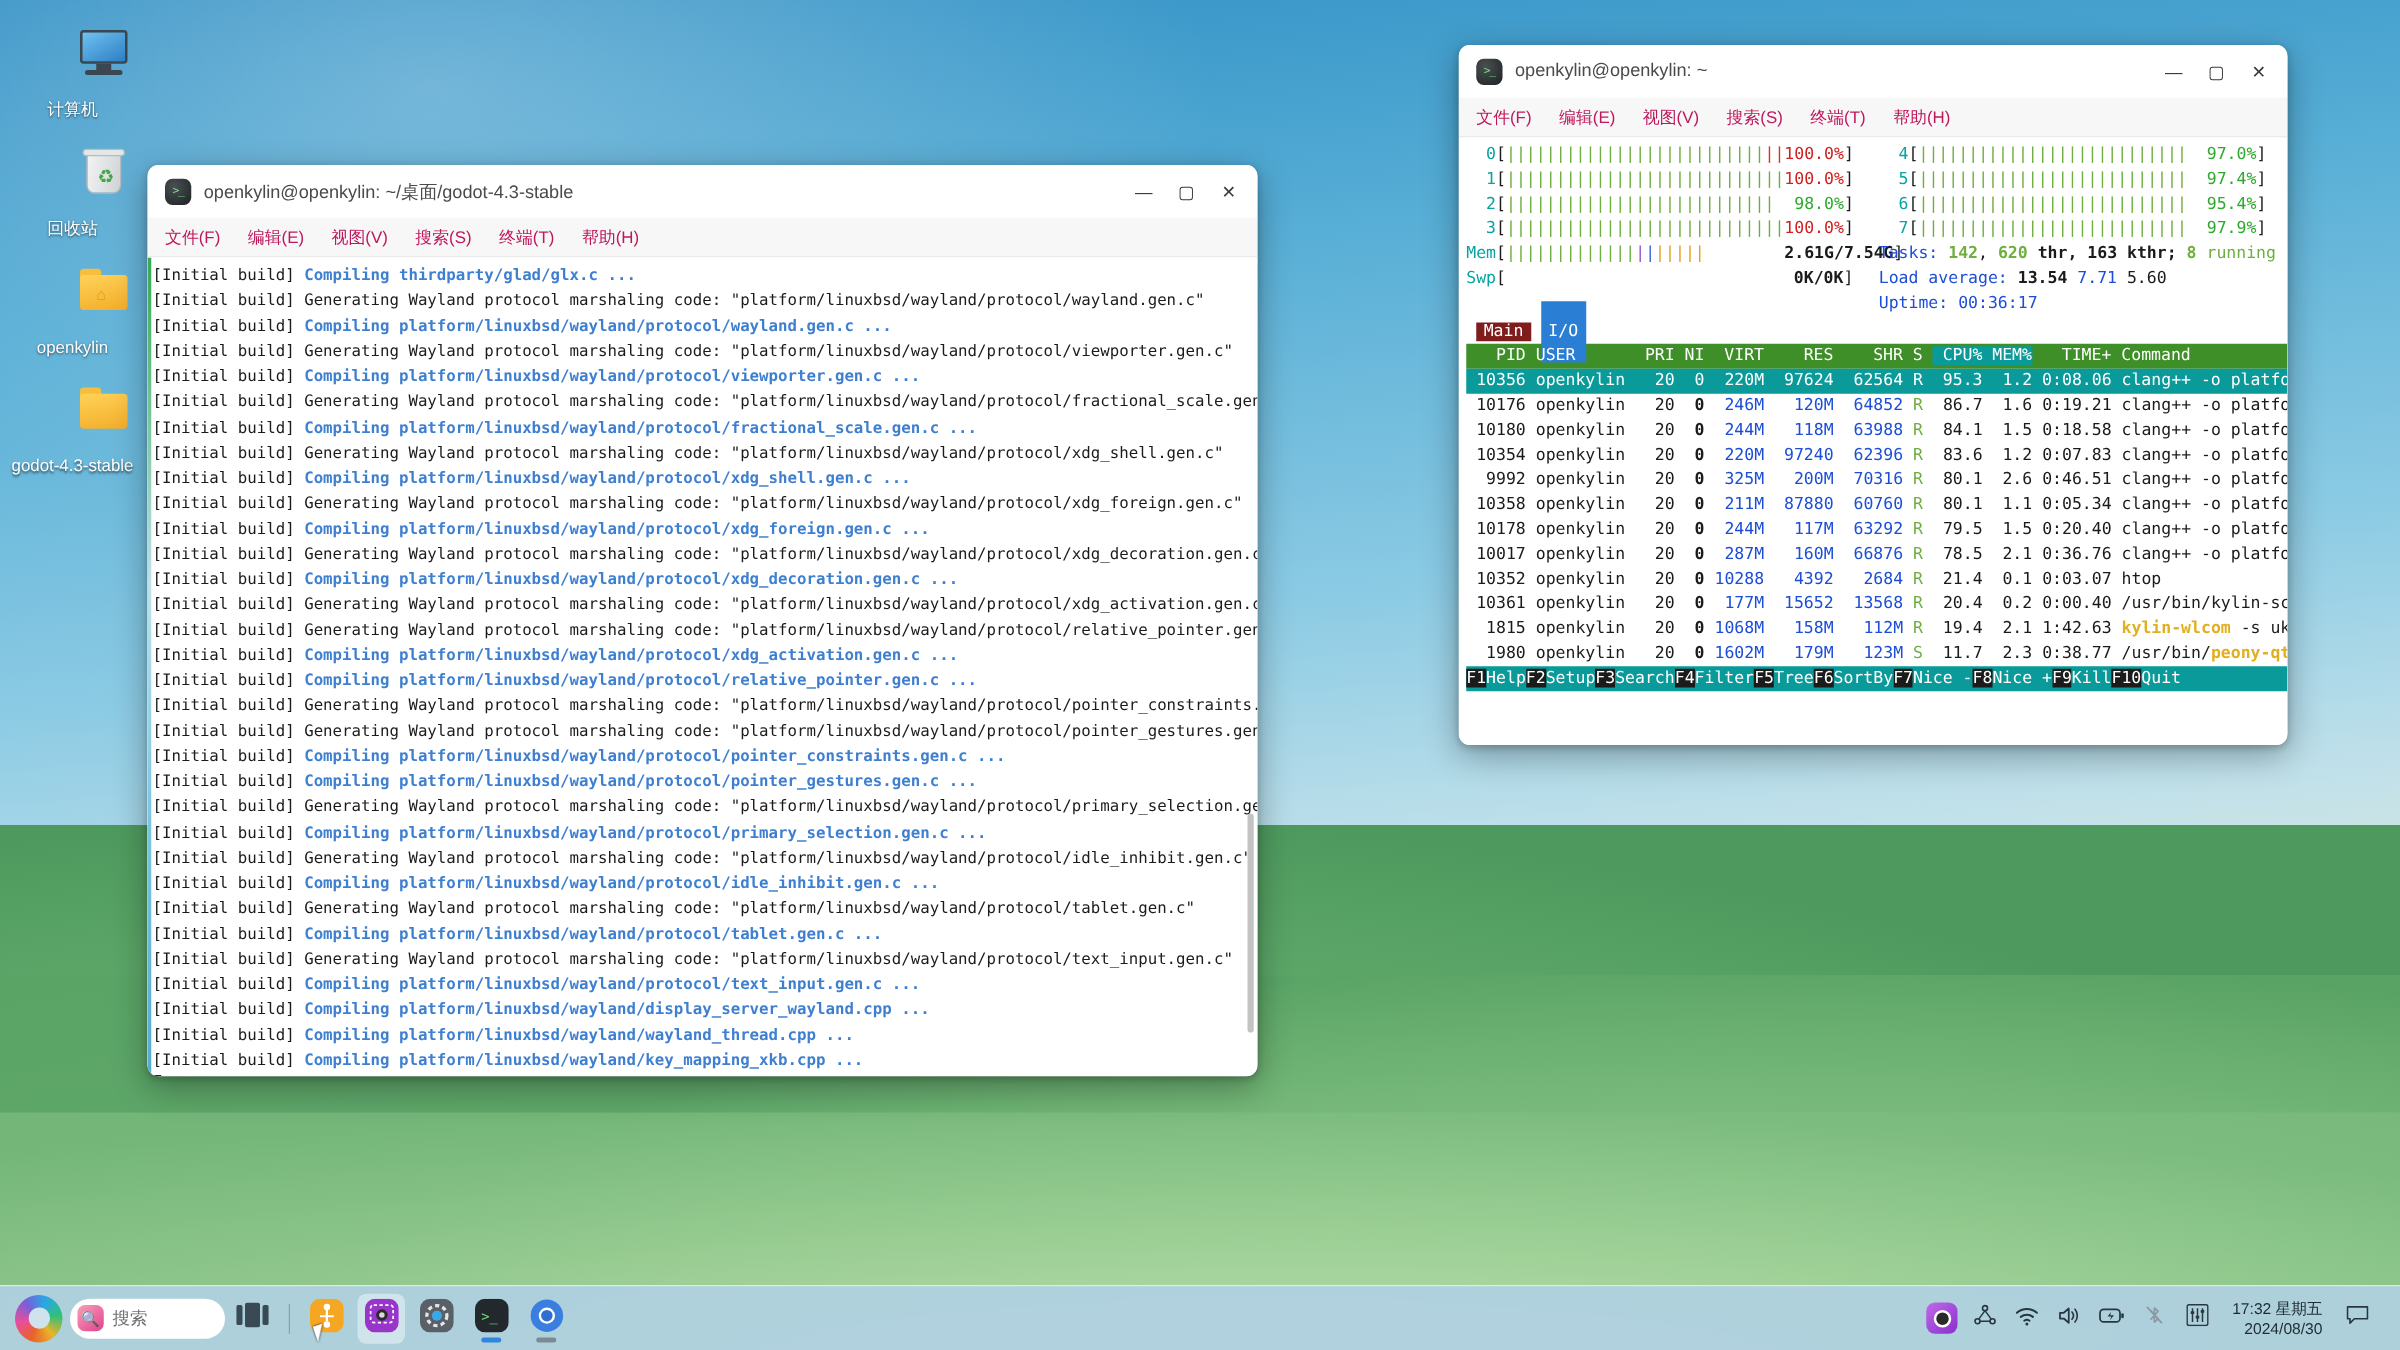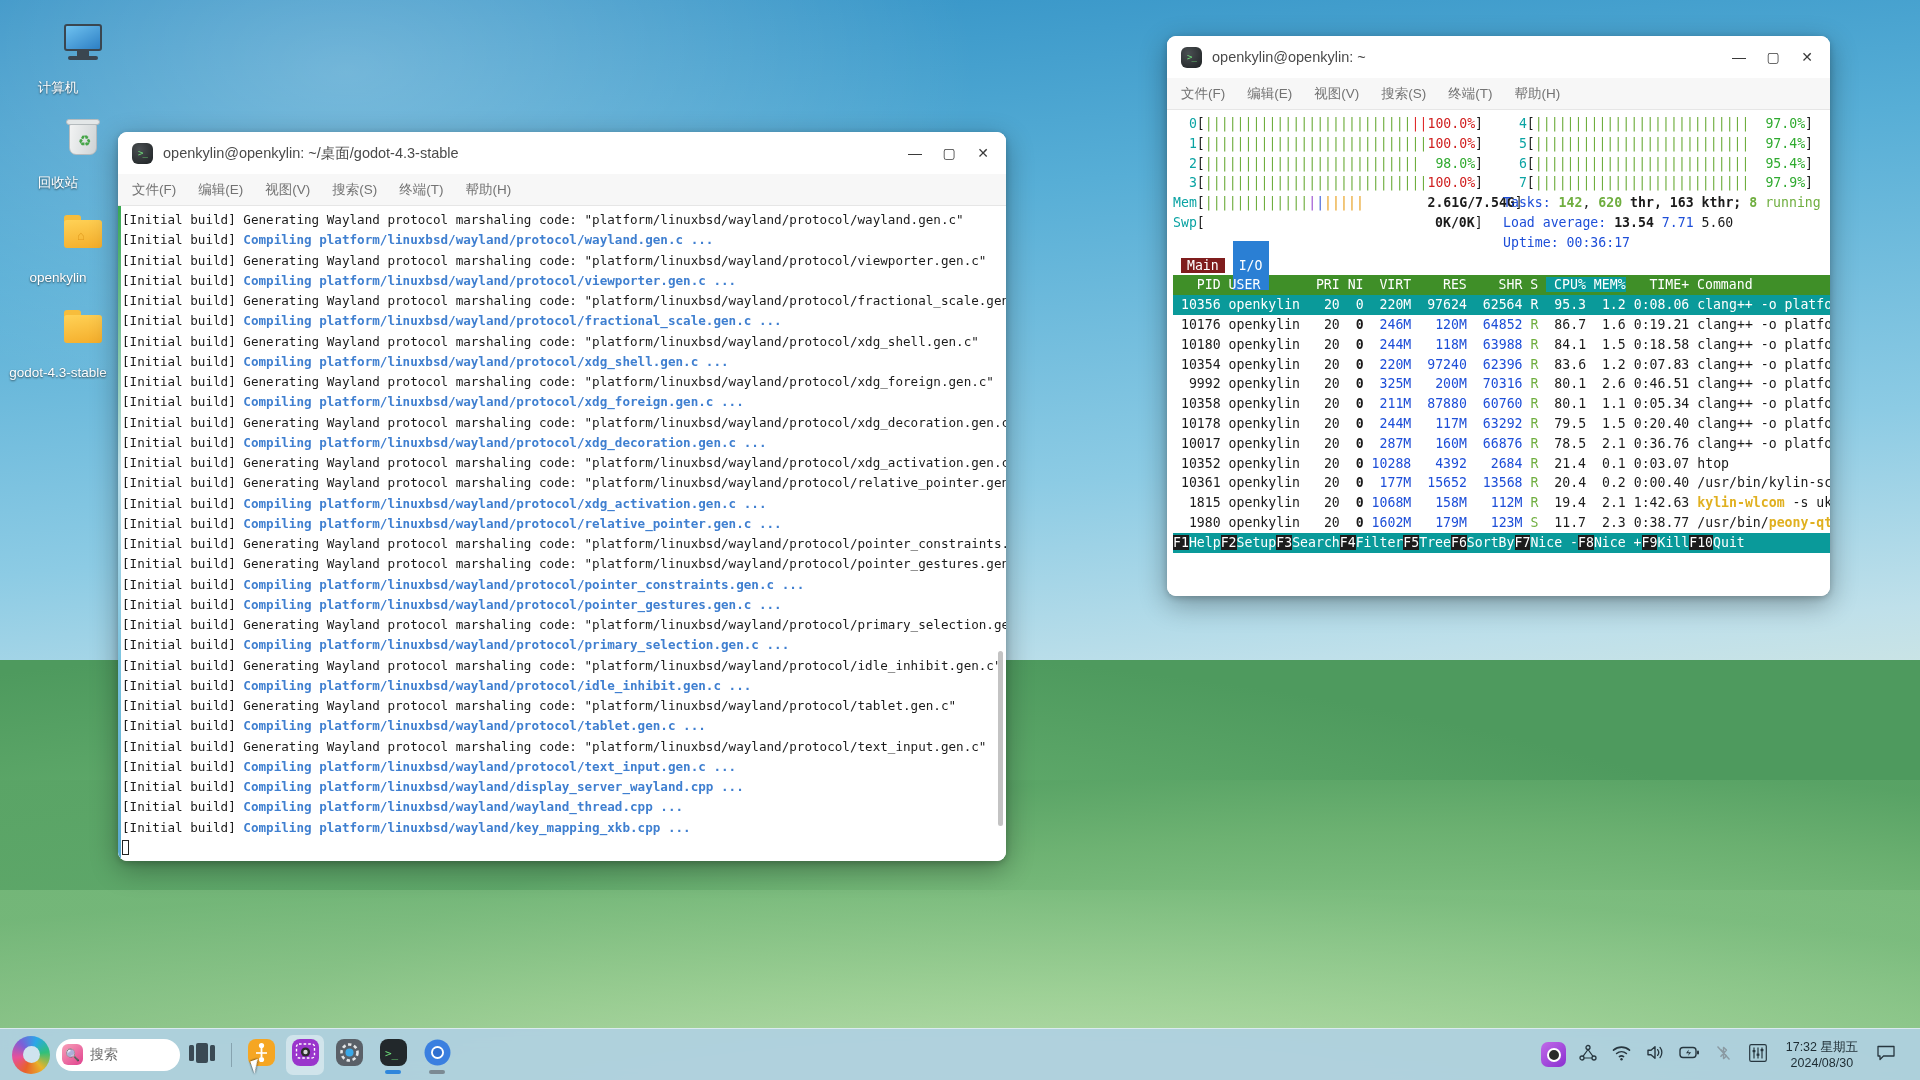--- a/index.html
+++ b/index.html
@@ -133,21 +133,21 @@
   .win-btns { margin-left: auto; display: flex; align-items: center; }
   .win-btn {
     width: 34px; height: 30px; display: flex; align-items: center; justify-content: center;
     color: #3a3a3a; font-size: 14px; cursor: pointer; border-radius: 4px;
   }
   .menubar {
     height: 32px; background: #f7f7f7; display: flex; align-items: center;
     padding-left: 14px; gap: 22px; flex: none;
     border-bottom: 1px solid #e6e6e6;
   }
-  .menu-item { font-size: 13.5px; color: #737373; cursor: pointer; white-space: nowrap; }
+  .menu-item { font-size: 13.5px; color: #be185d; cursor: pointer; white-space: nowrap; }
 
   
   #term-build { left: 118px; top: 132px; width: 888px; height: 729px; }
   .term-body {
     flex: 1; background: #fff; position: relative; overflow: hidden;
     font-family: "DejaVu Sans Mono", monospace; font-size: 12.6px; line-height: 20.25px;
     padding: 4px 0 0 4px; color: #1b1b1b;
   }
   .term-line { white-space: pre; }
   .c-blue { color: #3f7fd0; font-weight: bold; }
@@ -238,21 +238,21 @@
   .run-dot {
     position: absolute; bottom: 1px; left: 50%; transform: translateX(-50%);
     width: 16px; height: 4px; border-radius: 2px; background: #2f86dc;
   }
   .tb-right { margin-left: auto; display: flex; align-items: center; gap: 2px; padding-right: 10px; }
   .tray-ic {
     width: 32px; height: 32px; display: flex; align-items: center; justify-content: center;
     font-size: 16px; color: #27363f; cursor: pointer; border-radius: 5px;
   }
   .clock {
-    text-align: center; font-size: 12.5px; line-height: 16px; color: #1e2c33;
+    text-align: right; font-size: 12.5px; line-height: 16px; color: #1e2c33;
     padding: 0 10px; cursor: pointer; white-space: nowrap;
   }
   .cam-badge {
     width: 25px; height: 25px; border-radius: 7px;
     background: linear-gradient(140deg,#c06ae8,#8a2fd0);
     display: flex; align-items: center; justify-content: center;
   }
   .cam-badge::after {
     content: ""; width: 10px; height: 10px; border-radius: 50%;
     background: #2a2a2a; border: 2px solid #fff;
@@ -330,20 +330,21 @@
     <div class="menu-item">视图(V)</div>
     <div class="menu-item">搜索(S)</div>
     <div class="menu-item">终端(T)</div>
     <div class="menu-item">帮助(H)</div>
   </div>
   <div class="term-body" id="build-output">
     <div class="term-edge"></div>
     <div class="term-scroll">
       <div class="thumb"></div>
     </div>
+  <div class="term-line"><span>[Initial build] </span><span class="c-blue">Compiling thirdparty/glad/glx.c ...</span></div>
       <div class="term-line"><span>[Initial build] </span><span>Generating Wayland protocol marshaling code: "platform/linuxbsd/wayland/protocol/wayland.gen.c"</span></div>
       <div class="term-line"><span>[Initial build] </span><span class="c-blue">Compiling platform/linuxbsd/wayland/protocol/wayland.gen.c ...</span></div>
       <div class="term-line"><span>[Initial build] </span><span>Generating Wayland protocol marshaling code: "platform/linuxbsd/wayland/protocol/viewporter.gen.c"</span></div>
       <div class="term-line"><span>[Initial build] </span><span class="c-blue">Compiling platform/linuxbsd/wayland/protocol/viewporter.gen.c ...</span></div>
       <div class="term-line"><span>[Initial build] </span><span>Generating Wayland protocol marshaling code: "platform/linuxbsd/wayland/protocol/fractional_scale.gen.c"</span></div>
       <div class="term-line"><span>[Initial build] </span><span class="c-blue">Compiling platform/linuxbsd/wayland/protocol/fractional_scale.gen.c ...</span></div>
       <div class="term-line"><span>[Initial build] </span><span>Generating Wayland protocol marshaling code: "platform/linuxbsd/wayland/protocol/xdg_shell.gen.c"</span></div>
       <div class="term-line"><span>[Initial build] </span><span class="c-blue">Compiling platform/linuxbsd/wayland/protocol/xdg_shell.gen.c ...</span></div>
       <div class="term-line"><span>[Initial build] </span><span>Generating Wayland protocol marshaling code: "platform/linuxbsd/wayland/protocol/xdg_foreign.gen.c"</span></div>
       <div class="term-line"><span>[Initial build] </span><span class="c-blue">Compiling platform/linuxbsd/wayland/protocol/xdg_foreign.gen.c ...</span></div>

